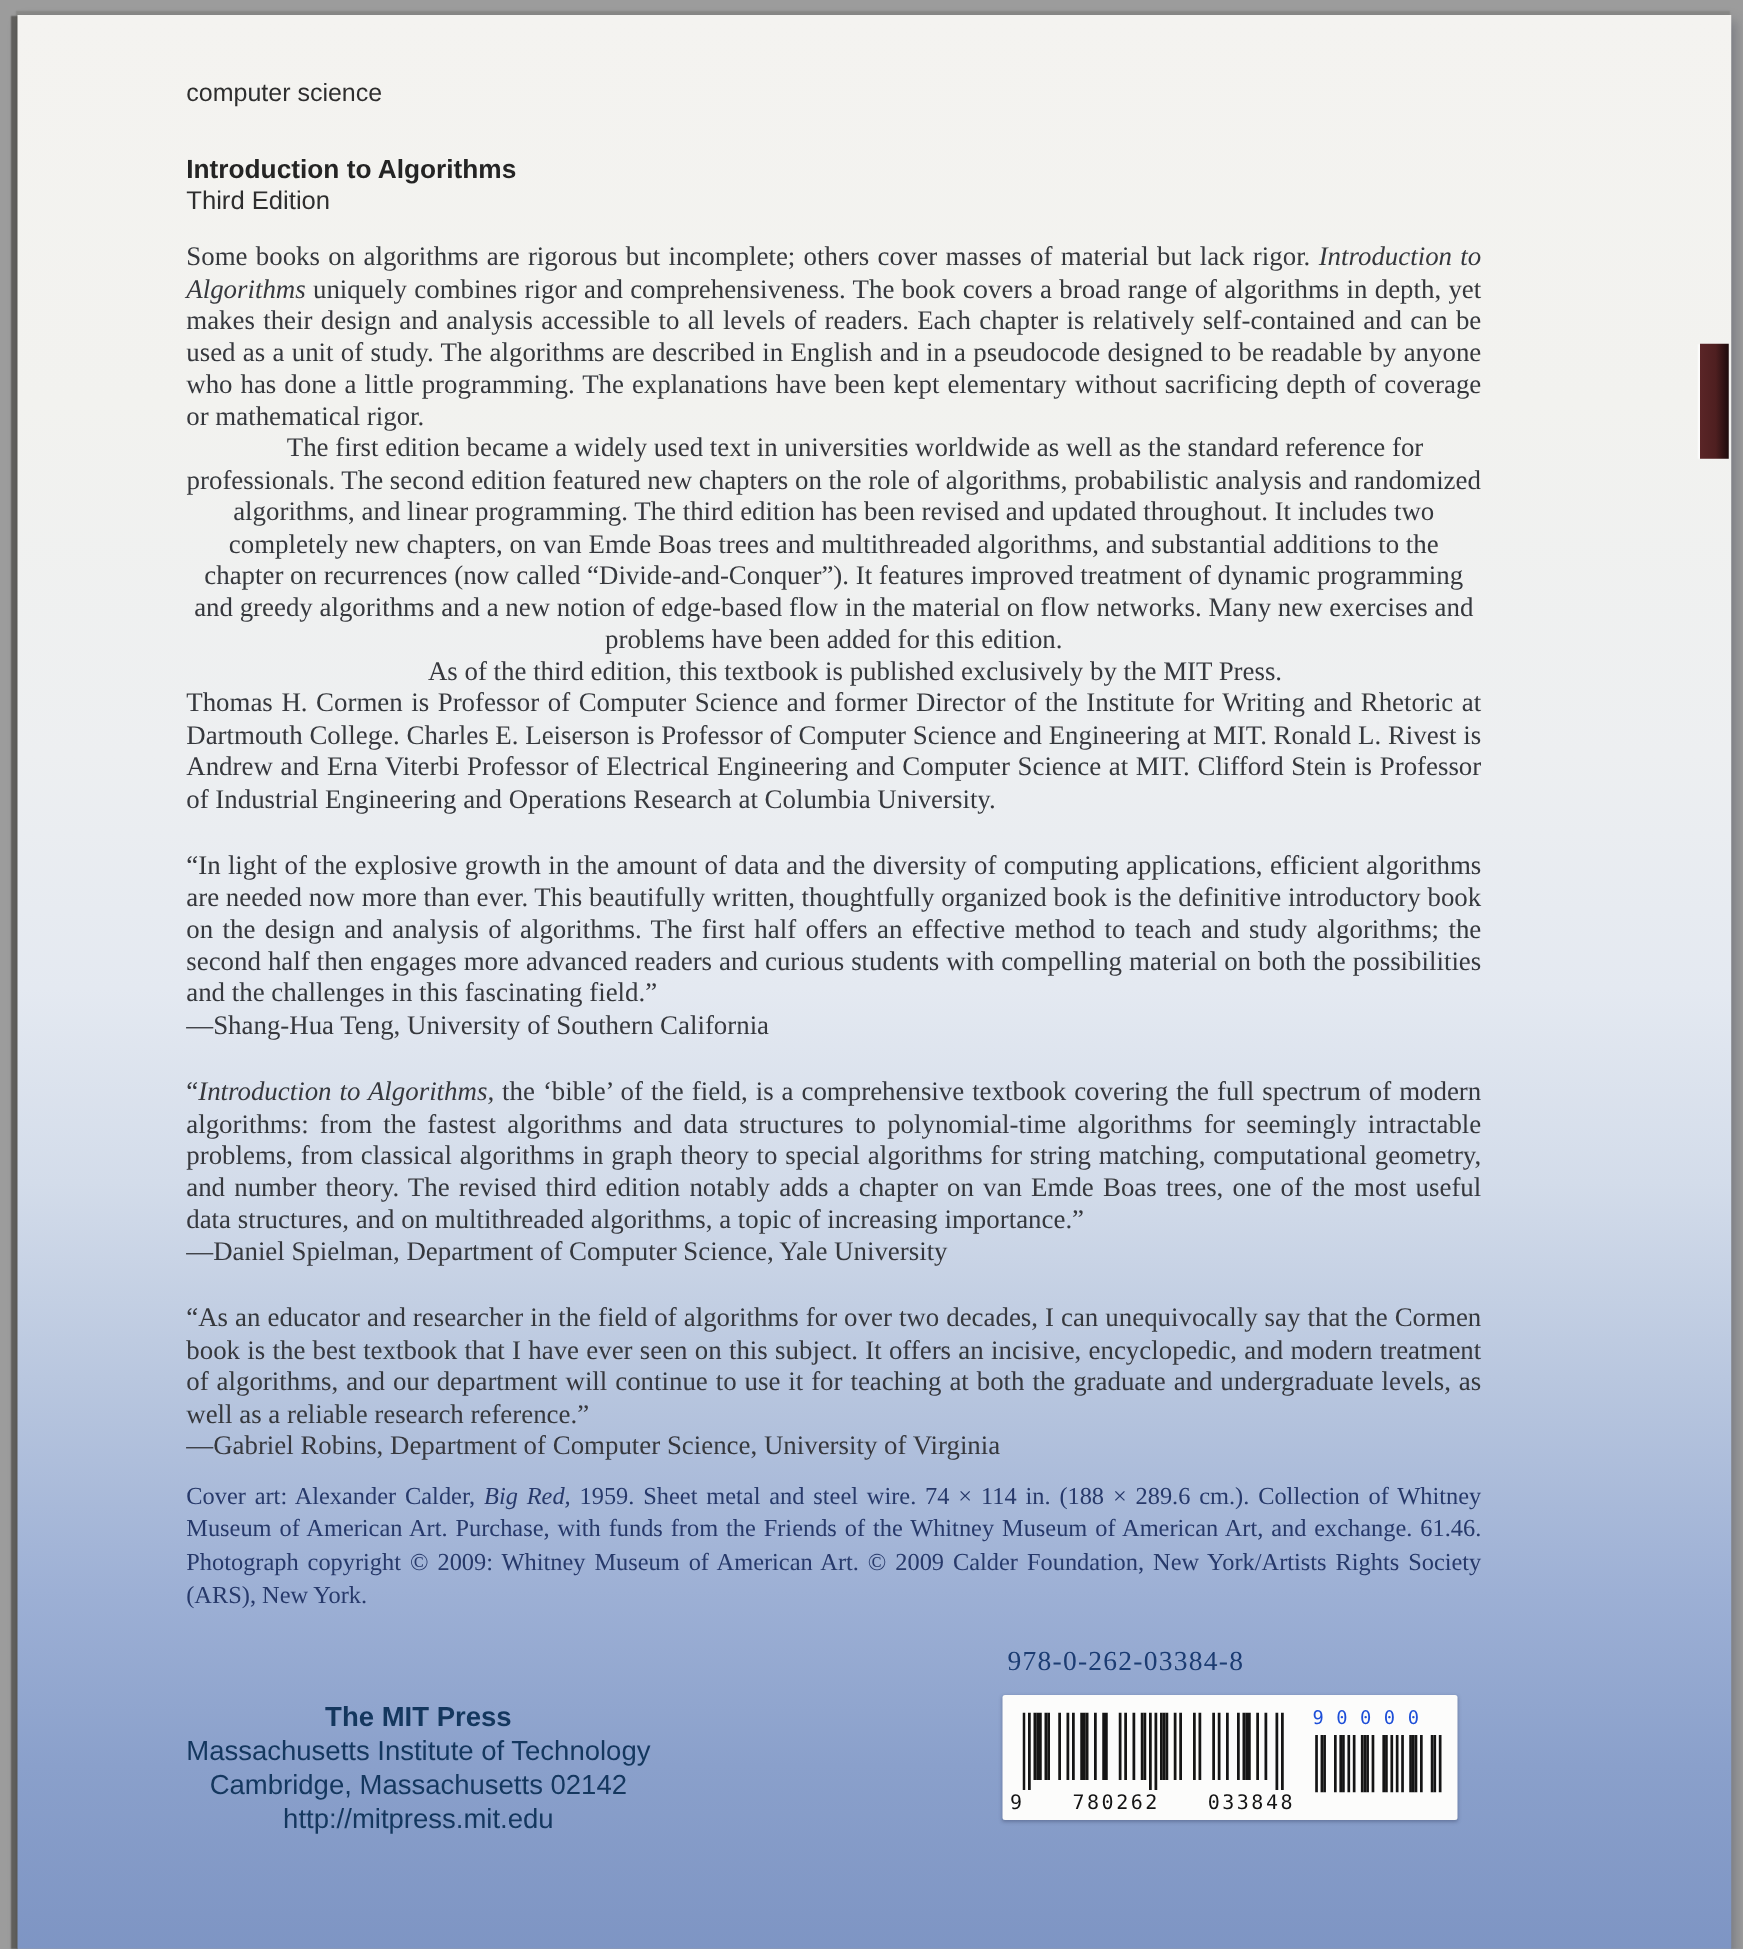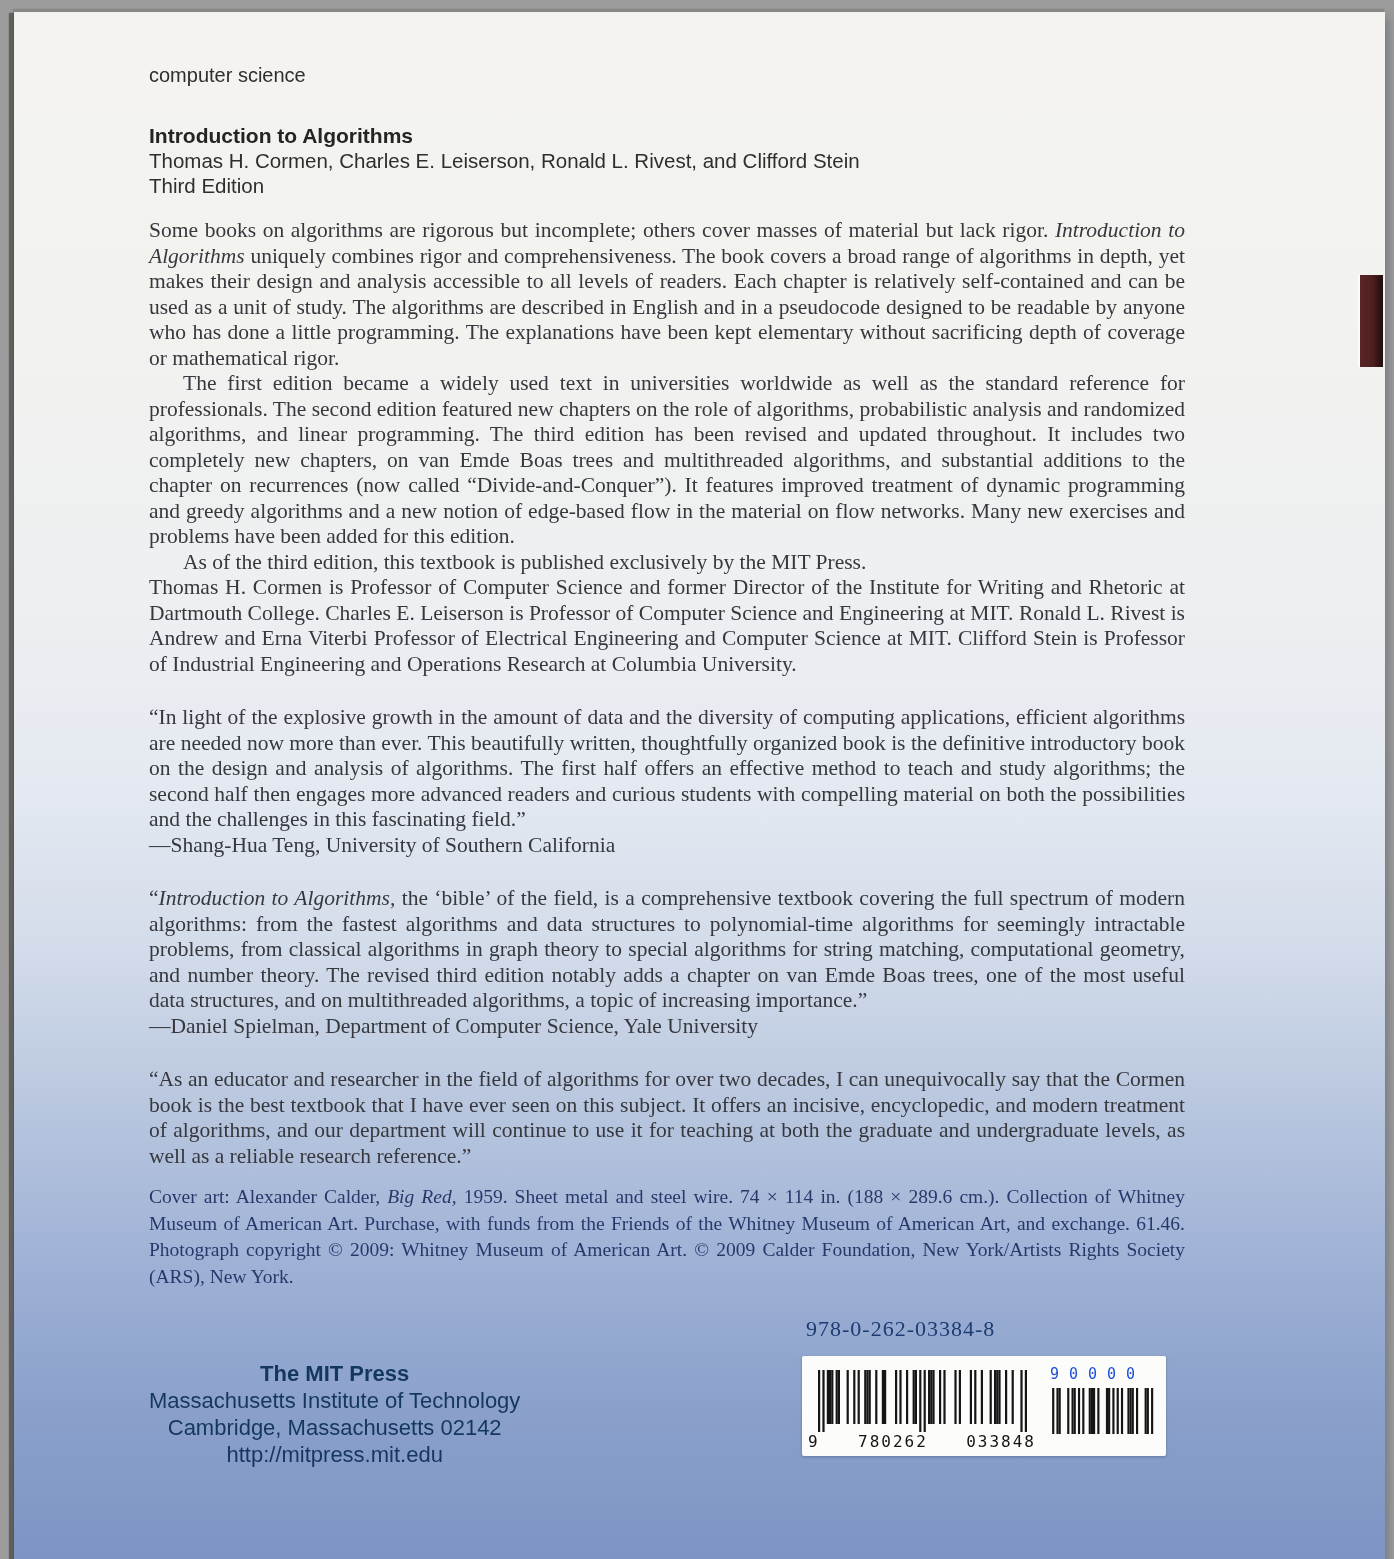--- a/index.html
+++ b/index.html
@@ -15,21 +15,21 @@
                3px 5px 9px rgba(64,70,88,0.4);
   }
   .content { position:absolute; left:135px; top:0; width:1036px; color:#36383d; }
   .kicker { margin-top:51px; font-size:20px; line-height:24px; color:#2e2e2e;
             font-family:"Liberation Sans", sans-serif; }
   .title-block { margin-top:36px; font-family:"Liberation Sans", sans-serif; }
   .title   { font-size:21px; font-weight:bold; line-height:25px; color:#242424; }
   .authors, .edition { font-size:20.5px; line-height:25px; color:#2e2e2e; }
   p.body { font-size:21.5px; line-height:25.5px; color:#36383d; }
   .j   { text-align:justify; }
-  .ind { text-indent:34px; }
+  .ind { text-indent:34px;text-align:center; }
   .mt20 { margin-top:20px; }
   .mt16 { }
   .mt14 { margin-top:14px; }
   .attr { text-align:left; }
   .quote { display:block;margin-top:28px; }
   .coverart { font-size:19.5px; line-height:26.5px; color:#27396a; text-align:justify;
               margin-top:15px; }
   .it { font-style:italic; }
   
   .isbn { position:absolute; left:792px; top:1304px; font-size:22px; color:#1c3c72;
@@ -58,21 +58,20 @@
 <body>
 
 <div class="book">
 
   <div class="content">
 
     <div class="kicker">computer science</div>
 
     <div class="title-block">
       <div class="title">Introduction to Algorithms</div>
-      <div class="authors">Thomas H. Cormen, Charles E. Leiserson, Ronald L. Rivest, and Clifford Stein</div>
       <div class="edition">Third Edition</div>
     </div>
 
     <p class="body j mt20"><span>Some books on algorithms are rigorous but incomplete; others cover masses of material but lack rigor. </span><span class="it">Introduction to Algorithms</span><span> uniquely combines rigor and comprehensiveness. The book covers a broad range of algorithms in depth, yet makes their design and analysis accessible to all levels of readers. Each chapter is relatively self-contained and can be used as a unit of study. The algorithms are described in English and in a pseudocode designed to be readable by anyone who has done a little programming. The explanations have been kept elementary without sacrificing depth of coverage or mathematical rigor.</span></p>
     <p class="body j ind">The first edition became a widely used text in universities worldwide as well as the standard reference for professionals. The second edition featured new chapters on the role of algorithms, probabilistic analysis and randomized algorithms, and linear programming. The third edition has been revised and updated throughout. It includes two completely new chapters, on van Emde Boas trees and multithreaded algorithms, and substantial additions to the chapter on recurrences (now called “Divide-and-Conquer”). It features improved treatment of dynamic programming and greedy algorithms and a new notion of edge-based flow in the material on flow networks. Many new exercises and problems have been added for this edition.</p>
     <p class="body ind">As of the third edition, this textbook is published exclusively by the MIT Press.</p>
 
     <p class="body j mt16">Thomas H. Cormen is Professor of Computer Science and former Director of the Institute for Writing and Rhetoric at Dartmouth College. Charles E. Leiserson is Professor of Computer Science and Engineering at MIT. Ronald L. Rivest is Andrew and Erna Viterbi Professor of Electrical Engineering and Computer Science at MIT. Clifford Stein is Professor of Industrial Engineering and Operations Research at Columbia University.</p>
 
     <div class="quote mt20">
@@ -80,20 +79,21 @@
       <p class="body attr">—Shang-Hua Teng, University of Southern California</p>
     </div>
 
     <div class="quote mt14">
       <p class="body j"><span>“</span><span class="it">Introduction to Algorithms,</span><span> the ‘bible’ of the field, is a comprehensive textbook covering the full spectrum of modern algorithms: from the fastest algorithms and data structures to polynomial-time algorithms for seemingly intractable problems, from classical algorithms in graph theory to special algorithms for string matching, computational geometry, and number theory. The revised third edition notably adds a chapter on van Emde Boas trees, one of the most useful data structures, and on multithreaded algorithms, a topic of increasing importance.”</span></p>
       <p class="body attr">—Daniel Spielman, Department of Computer Science, Yale University</p>
     </div>
 
     <div class="quote mt14">
       <p class="body j">“As an educator and researcher in the field of algorithms for over two decades, I can unequivocally say that the Cormen book is the best textbook that I have ever seen on this subject. It offers an incisive, encyclopedic, and modern treatment of algorithms, and our department will continue to use it for teaching at both the graduate and undergraduate levels, as well as a reliable research reference.”</p>
+      <p class="body attr">—Gabriel Robins, Department of Computer Science, University of Virginia</p>
     </div>
 
     <p class="coverart"><span>Cover art: Alexander Calder, </span><span class="it">Big Red,</span><span> 1959. Sheet metal and steel wire. 74 × 114 in. (188 × 289.6 cm.). Collection of Whitney Museum of American Art. Purchase, with funds from the Friends of the Whitney Museum of American Art, and exchange. 61.46. Photograph copyright © 2009: Whitney Museum of American Art. © 2009 Calder Foundation, New York/Artists Rights Society (ARS), New York.</span></p>
 
   </div>
 
   <div class="isbn">978-0-262-03384-8</div>
 
   <div class="barcode-box">
     <svg id="bc-main" class="bc-svg" width="210" height="62" viewBox="0 0 210 62">

